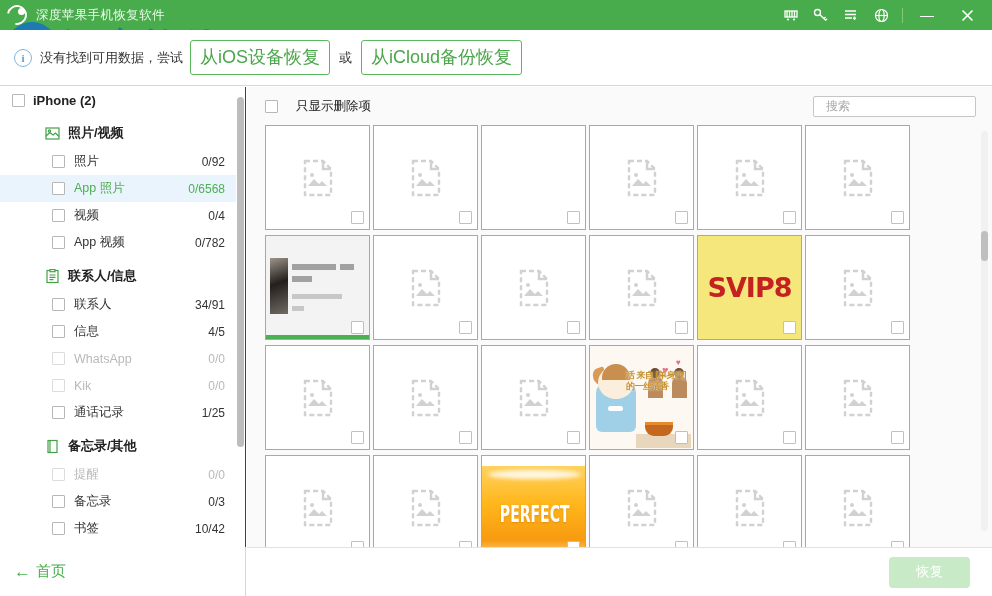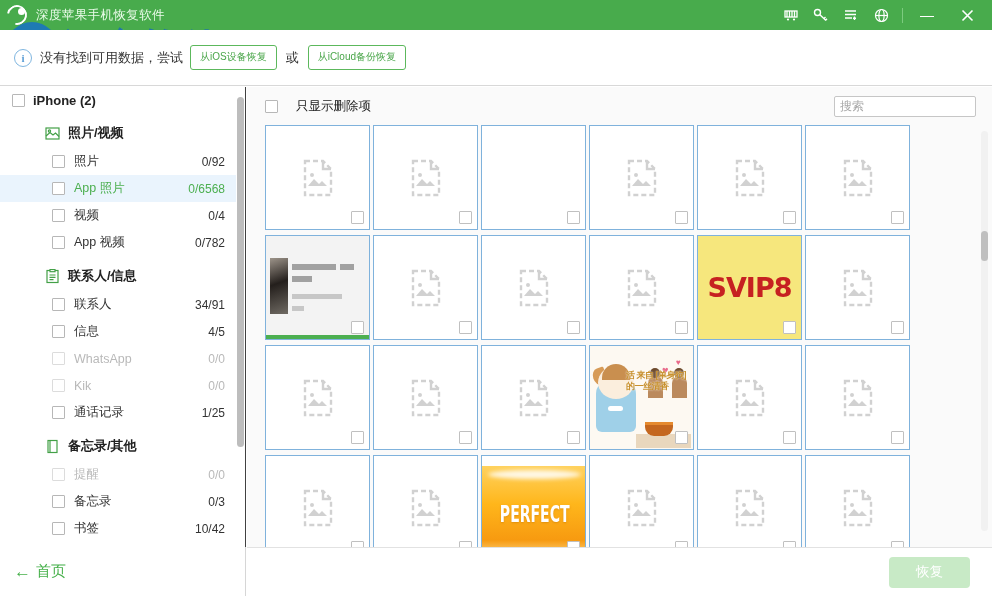--- a/index.html
+++ b/index.html
@@ -119,21 +119,21 @@
     border: 1.5px solid #7fb6e0; color: #5b9ed6;
     font-size: 11px; font-weight: bold;
     display: flex; align-items: center; justify-content: center;
     margin-right: 8px; flex: 0 0 auto;
     font-family: "Liberation Serif", serif;
   }
   .notice-text { font-size: 13px; color: #333333; white-space: nowrap; }
   .notice-btn {
     border: 1px solid #5cb85c; border-radius: 3px;
     color: #4aa64a; background: #ffffff;
-    font-size: 10px; padding: 4px 9px 5px 9px;
+    font-size: 18px; padding: 4px 9px 5px 9px;
     margin: 0 7px; cursor: pointer; white-space: nowrap;
   }
   .notice-or { font-size: 13px; color: #333333; margin: 0 2px; }
 
   
   .sidebar {
     position: absolute; left: 0; top: 87px;
     width: 246px; height: 460px;
     background: #ffffff;
     border-right: 1px solid #404040;
@@ -203,23 +203,23 @@
     background: #fafafa;
     overflow: hidden;
   }
   .main-top {
     position: absolute; left: 0; top: 0; width: 745px; height: 38px;
     background: #fafafa; display: flex; align-items: center;
     padding: 0 16px 0 18px;
   }
   .main-top .mt-lbl { font-size: 12.5px; color: #222222; margin-left: 18px; }
   .search-box {
-    margin-left: auto; width: 142px; height: 21px;
+    margin-left: auto; width: 163px; height: 21px;
     border: 1px solid #c6c6c6; background: #ffffff; border-radius: 2px;
-    display: flex; align-items: center; padding-left: 5px;
+    display: flex; align-items: center; padding-left: 12px;
   }
   .search-box input {
     border: 0; outline: 0; width: 100%; font-size: 12px; color: #333;
     background: transparent; font-family: "Liberation Sans", sans-serif;
   }
   .search-box input::placeholder { color: #a8a8a8; }
 
   .grid-wrap {
     position: absolute; left: 0; top: 38px; width: 745px; height: 422px;
     overflow: hidden;

